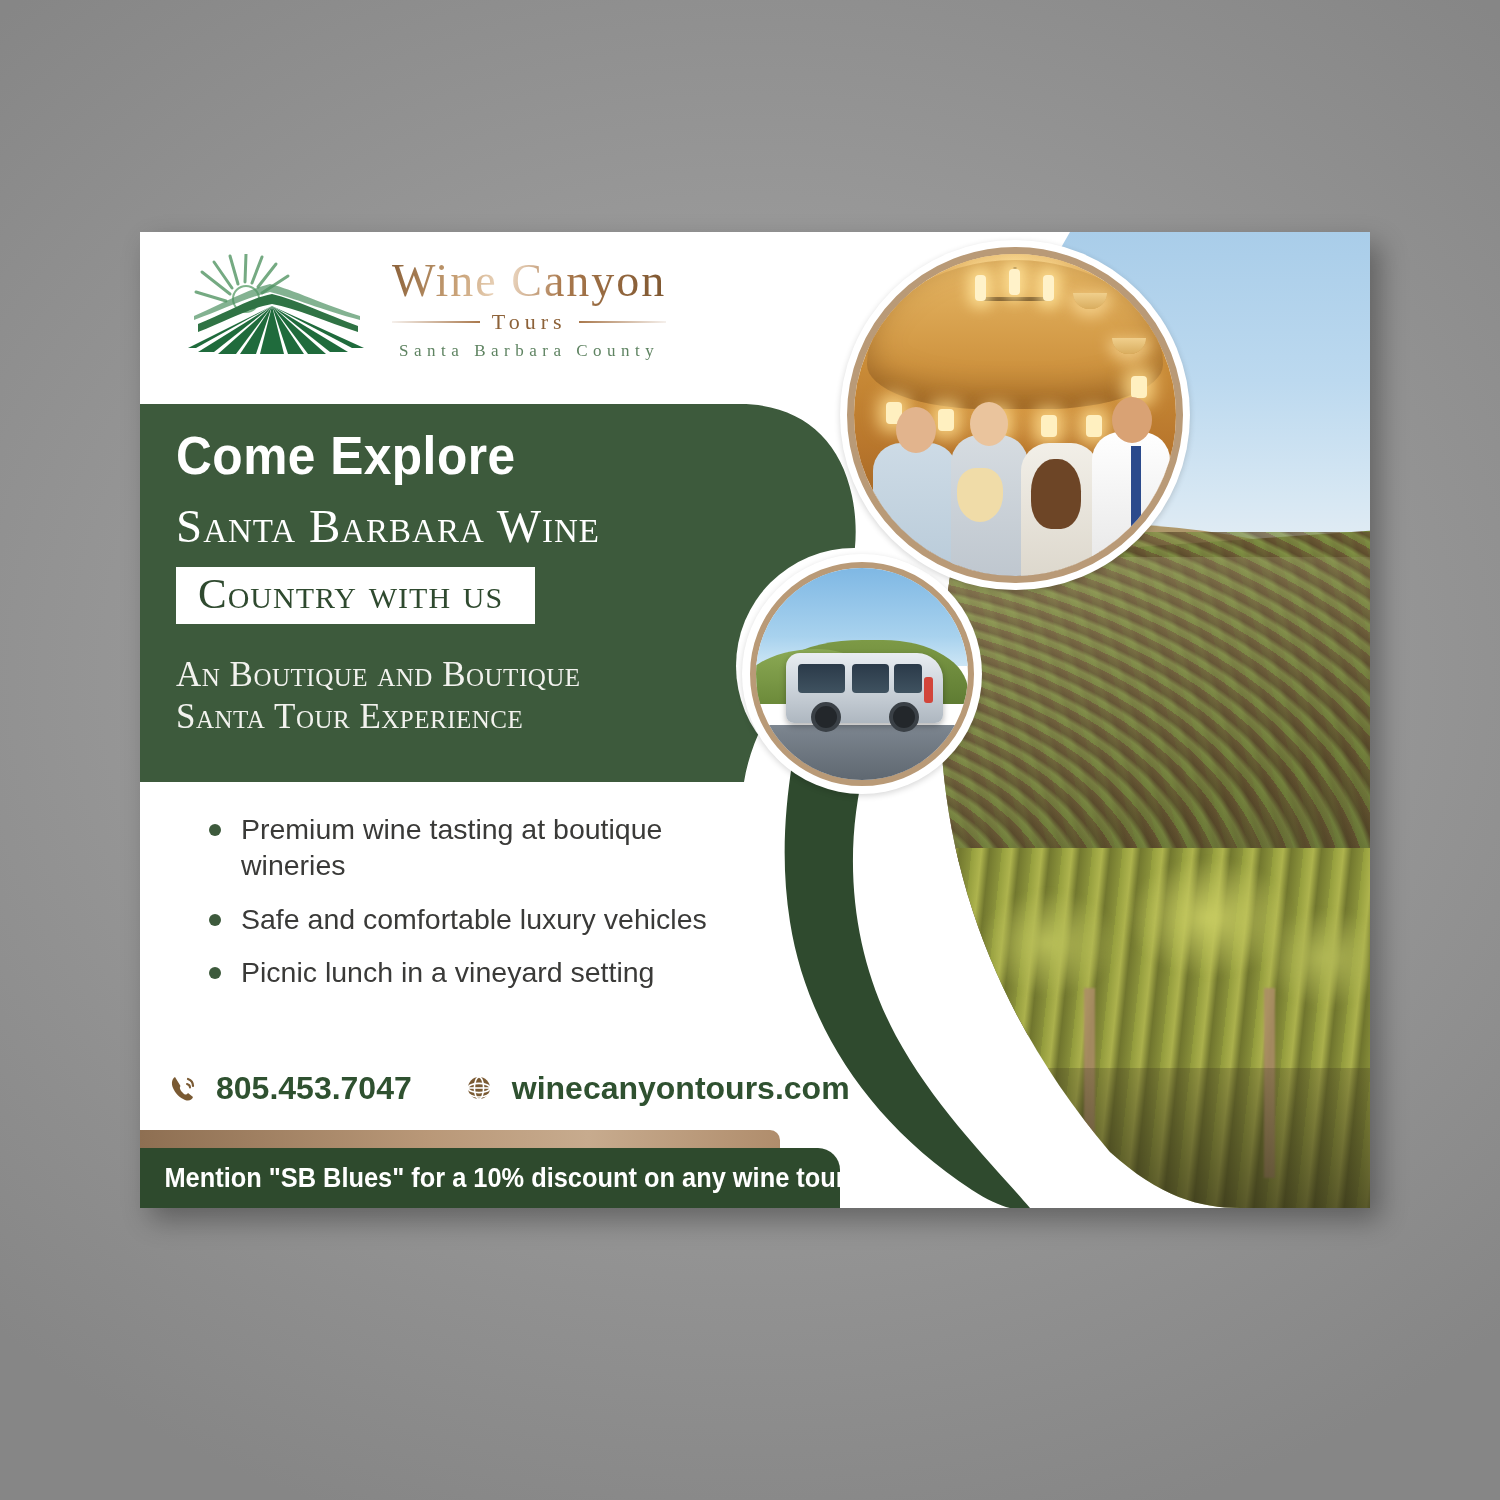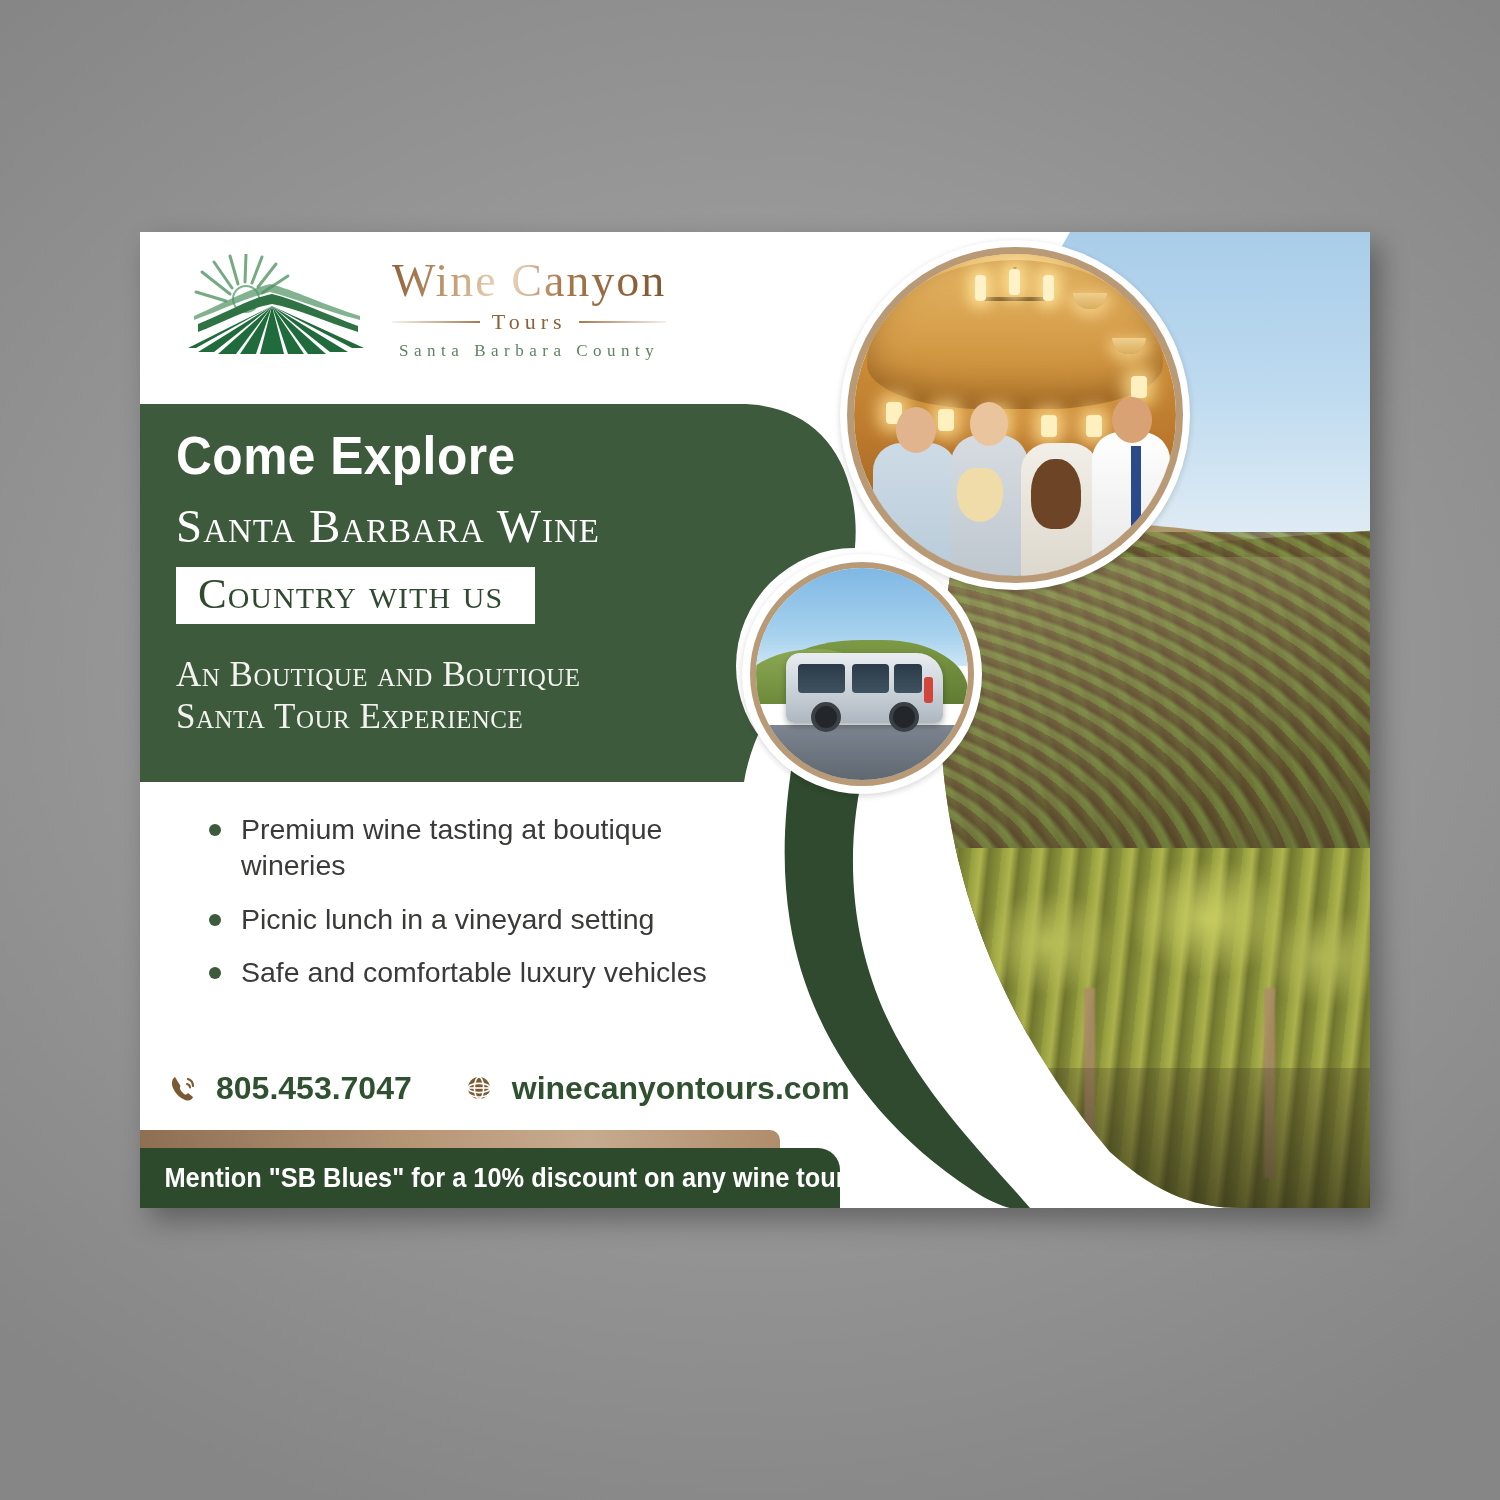--- a/index.html
+++ b/index.html
@@ -519,22 +519,22 @@
     <div class="h-sb">Santa Barbara Wine</div>
     <div class="h-band">Country with us</div>
     <div class="h-sub">
       <div>An Boutique and Boutique</div>
       <div>Santa Tour Experience</div>
     </div>
   </div>
 
   <ul class="bullets">
     <li>Premium wine tasting at boutique wineries</li>
+    <li>Safe and comfortable luxury vehicles</li>
     <li>Picnic lunch in a vineyard setting</li>
-    <li>Safe and comfortable luxury vehicles</li>
   </ul>
 
   <div class="contact">
     <span class="ico">
       <svg width="34" height="34" viewBox="0 0 34 34">
         <path d="M9 5 C 6 7, 5 11, 7 16 C 9 21, 14 26, 19 28 C 23 29.5, 26 28, 27 25 L 22 21 C 20.5 23, 19 23, 17 21 C 14.5 18.5, 13 16, 14.5 14 L 9 5 Z" fill="#7a5a33"></path>
         <path d="M22 7 C 25 8, 27 11, 27 14" stroke="#7a5a33" stroke-width="2.2" fill="none" stroke-linecap="round"></path>
         <path d="M21 12 C 23 12.5, 24 14, 24 15.5" stroke="#7a5a33" stroke-width="2" fill="none" stroke-linecap="round"></path>
       </svg>
     </span>

